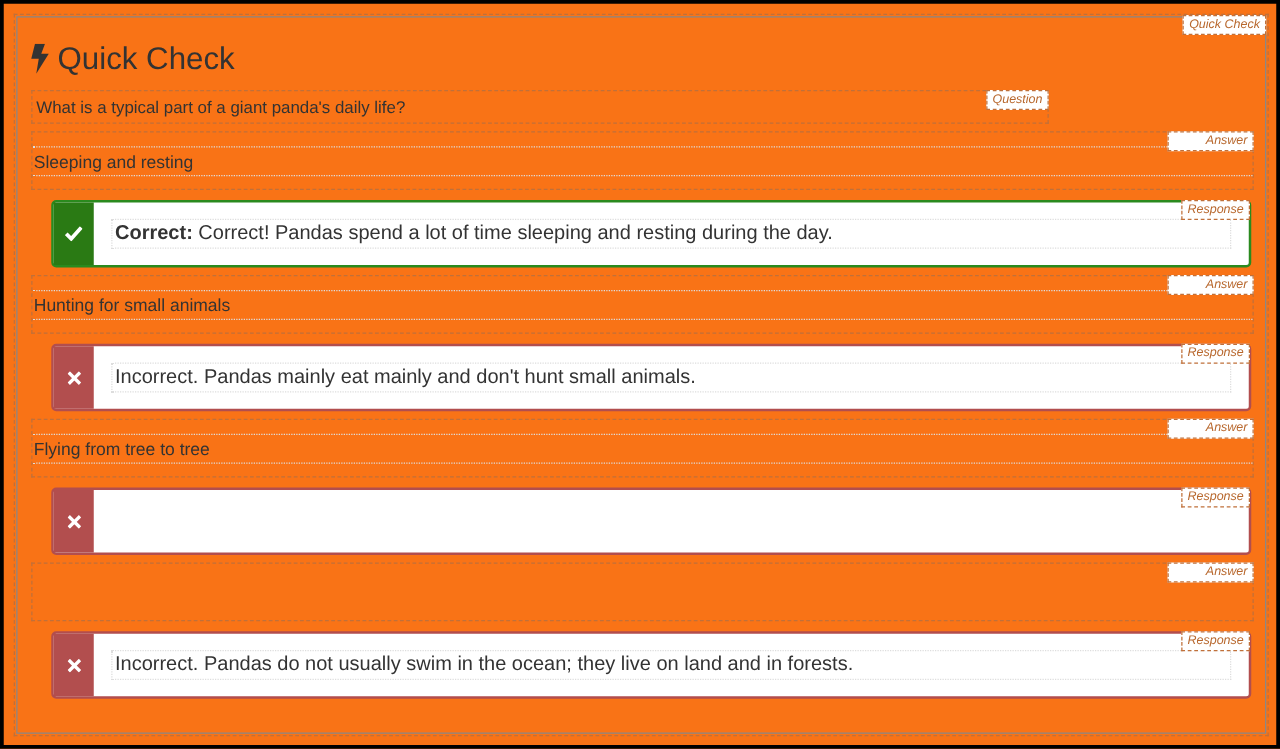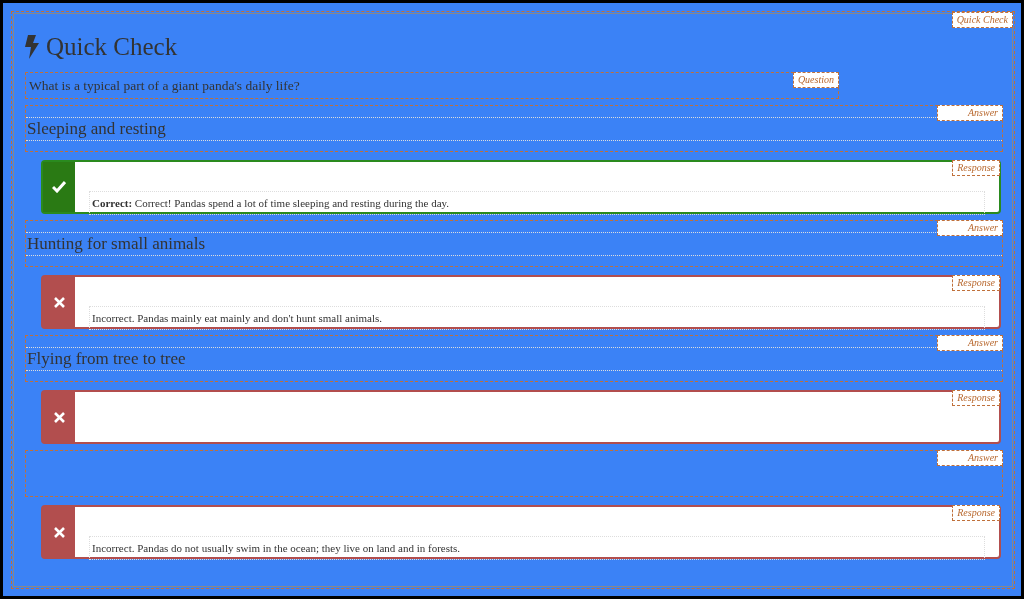--- a/index.html
+++ b/index.html
@@ -1,21 +1,21 @@
 <!DOCTYPE html>
 <html><head>
 <meta charset="utf-8">
 <style>
   html, body { margin: 0; padding: 0; }
   body {
     width: 1024px; height: 599px; background: #000; position: relative; overflow: hidden;
     font-family: "Liberation Sans", "DejaVu Sans", sans-serif;
   }
   .frame {
-    position: absolute; left: 3px; top: 3px; width: 1018px; height: 593px; background: #3b82f6; font-family: Liberation Serif, serif;
+    position: absolute; left: 3px; top: 3px; width: 1018px; height: 593px; background: #f97316;
   }
   .outer-dashed {
     position: absolute; left: 8px; top: 8px; width: 1004px; height: 578px;
     border: 1px dashed #c0703a; box-sizing: border-box;
   }
   .inner-solid {
     position: absolute; left: 10px; top: 10px; width: 1000px; height: 574px;
     border: 1px solid #888; box-sizing: border-box;
   }
   .tag {
@@ -32,33 +32,33 @@
     border: 1px dashed #c0703a; box-sizing: border-box;
     font-size: 13.5px; color: #333; line-height: 25px; padding-left: 3px;
   }
   .answer {
     position: absolute; left: 22px; width: 978px; height: 47px;
     border: 1px dashed #c0703a; box-sizing: border-box;
   }
   .answer .txt {
     position: absolute; left: 0; right: 0; top: 11px; height: 22px;
     border-top: 1px dotted #ddd; border-bottom: 1px dotted #ddd;
-    font-size: 17px; color: #333; line-height: 22px; padding-left: 1px;
+    font-size: 14px; color: #333; line-height: 22px; padding-left: 1px;
   }
   .response {
     position: absolute; left: 38px; width: 960px; height: 54px;
     border: 2px solid; border-radius: 4px; box-sizing: border-box; background: #fff;
   }
   .response .side {
     position: absolute; left: 0; top: 0; bottom: 0; width: 32px;
     display: flex; align-items: center; justify-content: center; color: #fff;
   }
   .response .msg {
-    position: absolute; left: 46px; right: 14px; top: 29px; height: 22px;
-    border: 1px dotted #ddd; font-size: 11px; color: #333; line-height: 22px; padding-left: 2px;
+    position: absolute; left: 46px; right: 14px; top: 13px; height: 22px;
+    border: 1px dotted #ddd; font-size: 16px; color: #333; line-height: 22px; padding-left: 2px;
   }
   .response.correct { border-color: #2a8a1e; }
   .response.correct .side { background: #2a7a14; }
   .response.incorrect { border-color: #b24e4e; }
   .response.incorrect .side { background: #b24e4e; }
   .response .tag { right: -1px; top: -2px; }
   .answer .tag { right: -1px; top: -1px; padding-left: 30px; }
 </style>
 </head>
 <body>

